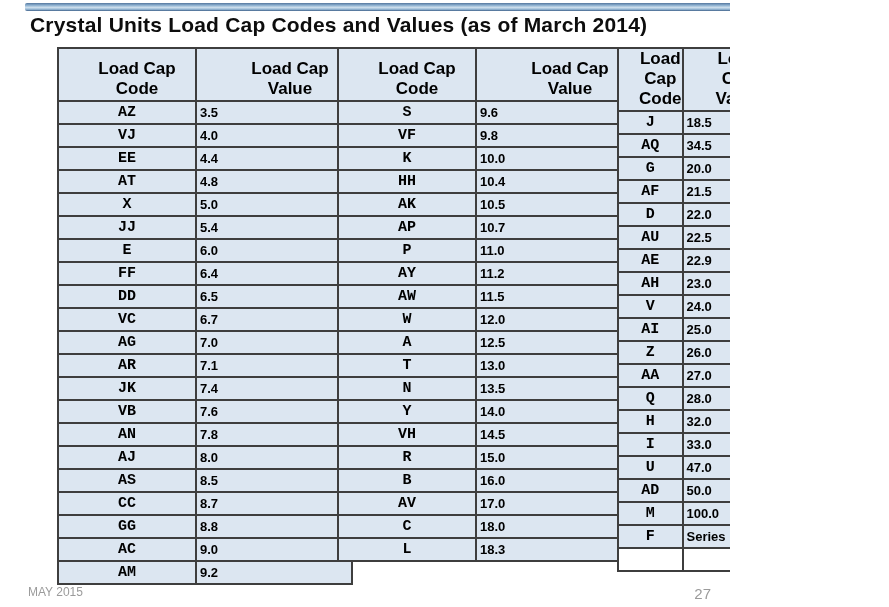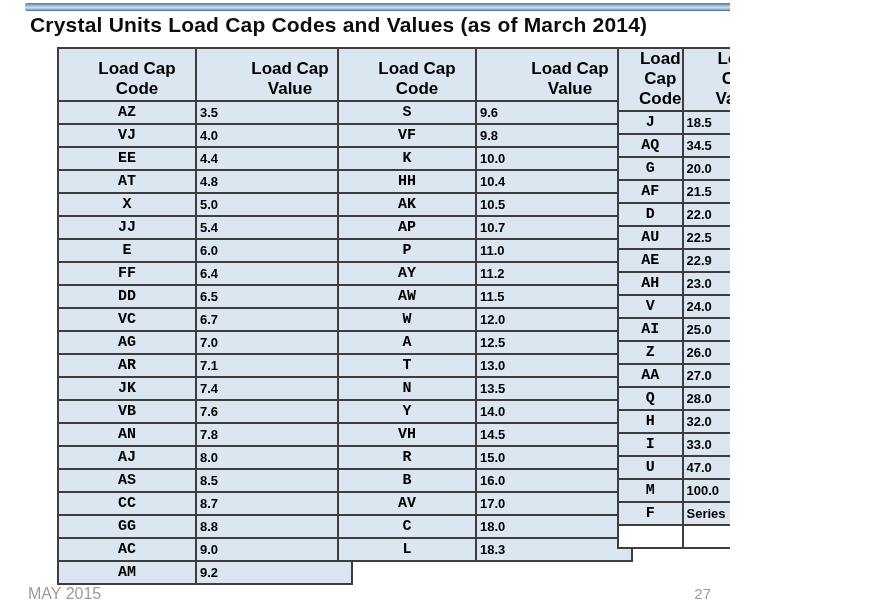--- a/index.html
+++ b/index.html
@@ -87,21 +87,21 @@
     color: #000;
     font-family: "Liberation Sans", sans-serif;
   }
   table.data-table tr.empty td {
     background: var(--empty-row-bg, #ffffff);
   }
   .footer-date {
     position: absolute;
     left: 28px;
     top: 585px;
-    font-size: 16px;
+    font-size: 12px;
     color: var(--footer-text, #9b9b9b);
   }
   .page-number {
     position: absolute;
     right: 19px;
     top: 585px;
     font-size: 15px;
     color: var(--footer-text, #9b9b9b);
   }
 </style>
@@ -362,20 +362,24 @@
         </tr>
         <tr>
           <td class="code">I</td>
           <td class="value">33.0</td>
         </tr>
         <tr>
           <td class="code">U</td>
           <td class="value">47.0</td>
         </tr>
         <tr>
+          <td class="code">AD</td>
+          <td class="value">50.0</td>
+        </tr>
+        <tr>
           <td class="code">M</td>
           <td class="value">100.0</td>
         </tr>
         <tr>
           <td class="code">F</td>
           <td class="value">Series</td>
         </tr>
         <tr class="empty">
           <td class="code"></td>
           <td class="value"></td>

